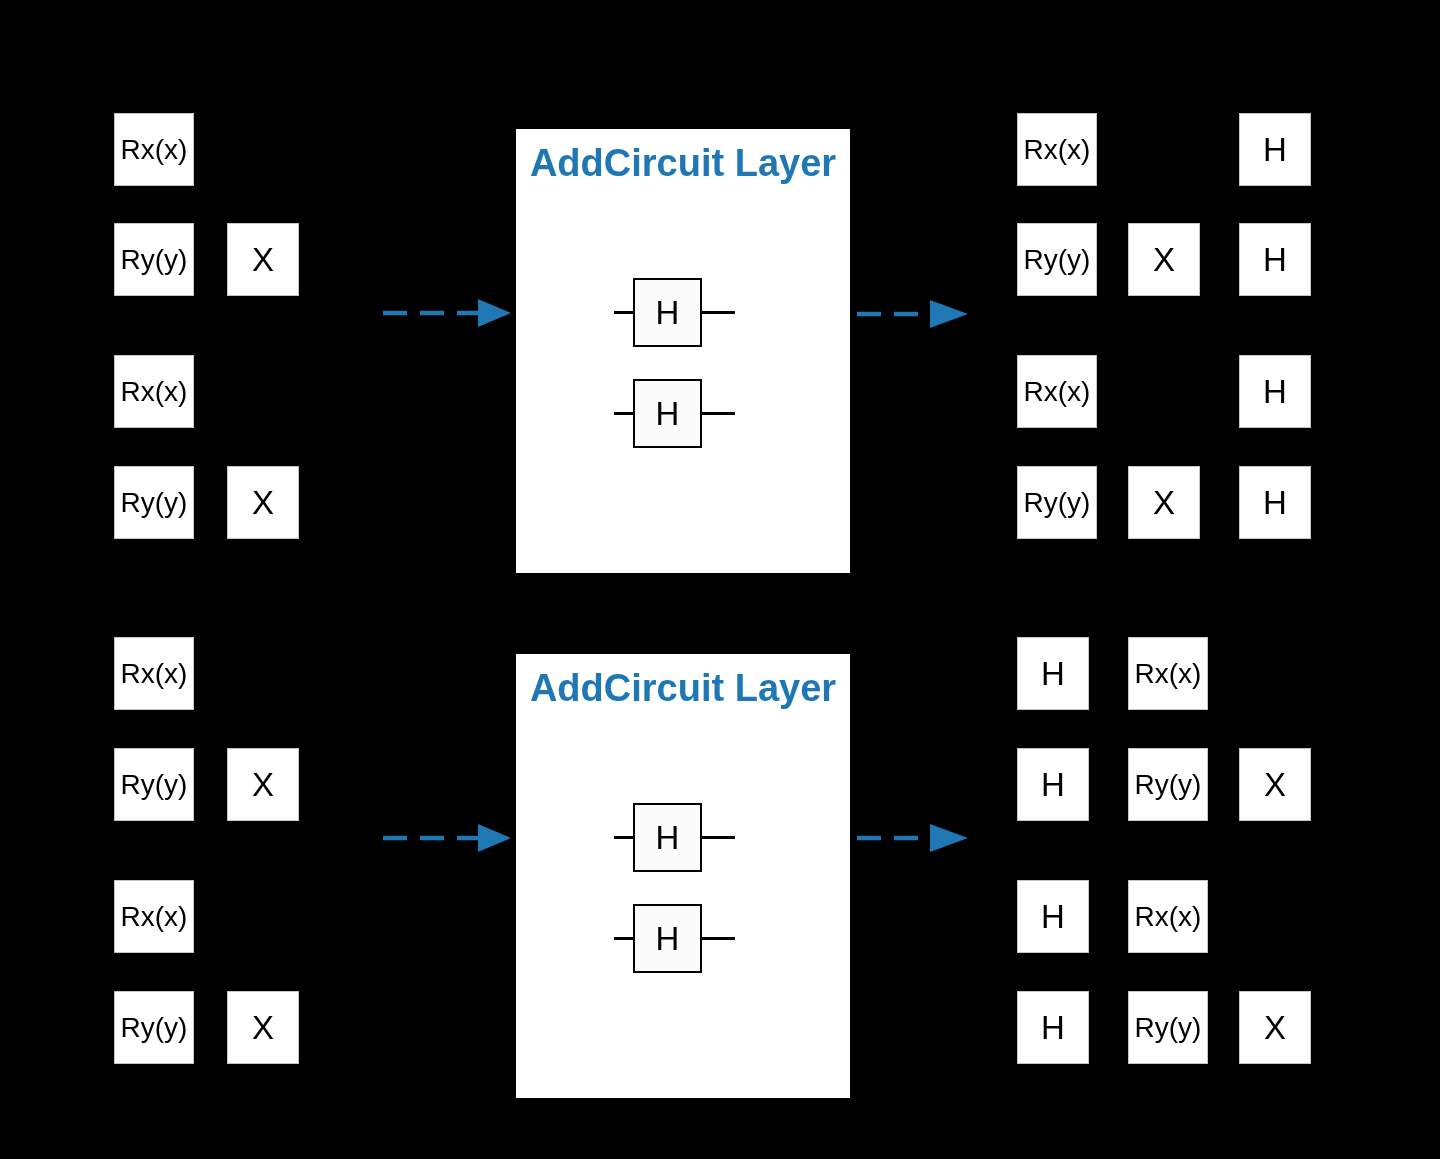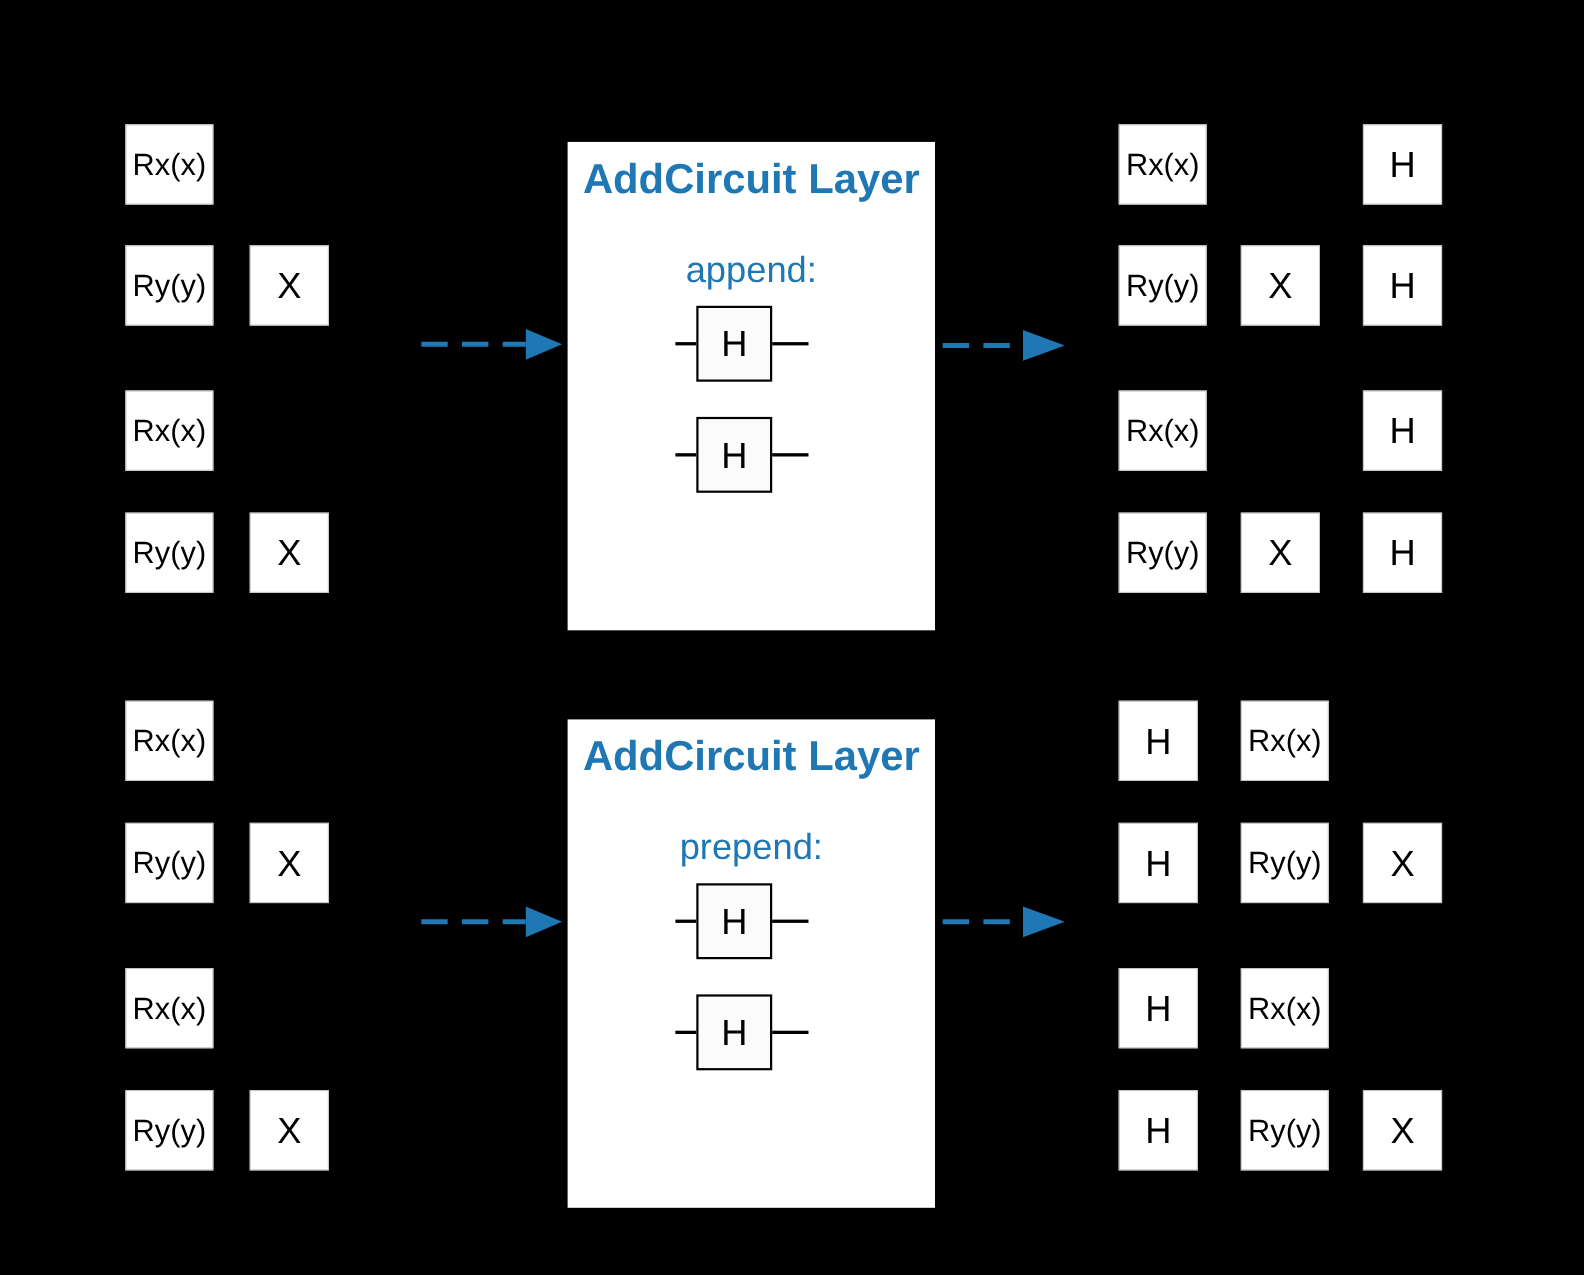--- a/index.html
+++ b/index.html
@@ -70,21 +70,20 @@
         <div class="gate sq" style="left: 227px; top: 466px;">X</div>
       </div>
 
     <svg class="arrow" style="left:378px;top:295px" width="140" height="36">
       <line class="dash" x1="5" y1="18" x2="100" y2="18"></line>
       <polygon class="head" points="100,4 100,32 133,18"></polygon>
     </svg>
 
     <div class="layer-box top">
       <div class="layer-title">AddCircuit Layer</div>
-      <div class="mode-label">append:</div>
       <div class="hgate g1">
         <div class="wire"></div>
         <div class="gbox">H</div>
       </div>
       <div class="hgate g2">
         <div class="wire"></div>
         <div class="gbox">H</div>
       </div>
     </div>
 
@@ -117,21 +116,20 @@
         <div class="gate sq" style="left: 227px; top: 991px;">X</div>
       </div>
 
     <svg class="arrow" style="left:378px;top:820px" width="140" height="36">
       <line class="dash" x1="5" y1="18" x2="100" y2="18"></line>
       <polygon class="head" points="100,4 100,32 133,18"></polygon>
     </svg>
 
     <div class="layer-box bottom">
       <div class="layer-title">AddCircuit Layer</div>
-      <div class="mode-label">prepend:</div>
       <div class="hgate g1">
         <div class="wire"></div>
         <div class="gbox">H</div>
       </div>
       <div class="hgate g2">
         <div class="wire"></div>
         <div class="gbox">H</div>
       </div>
     </div>
 

